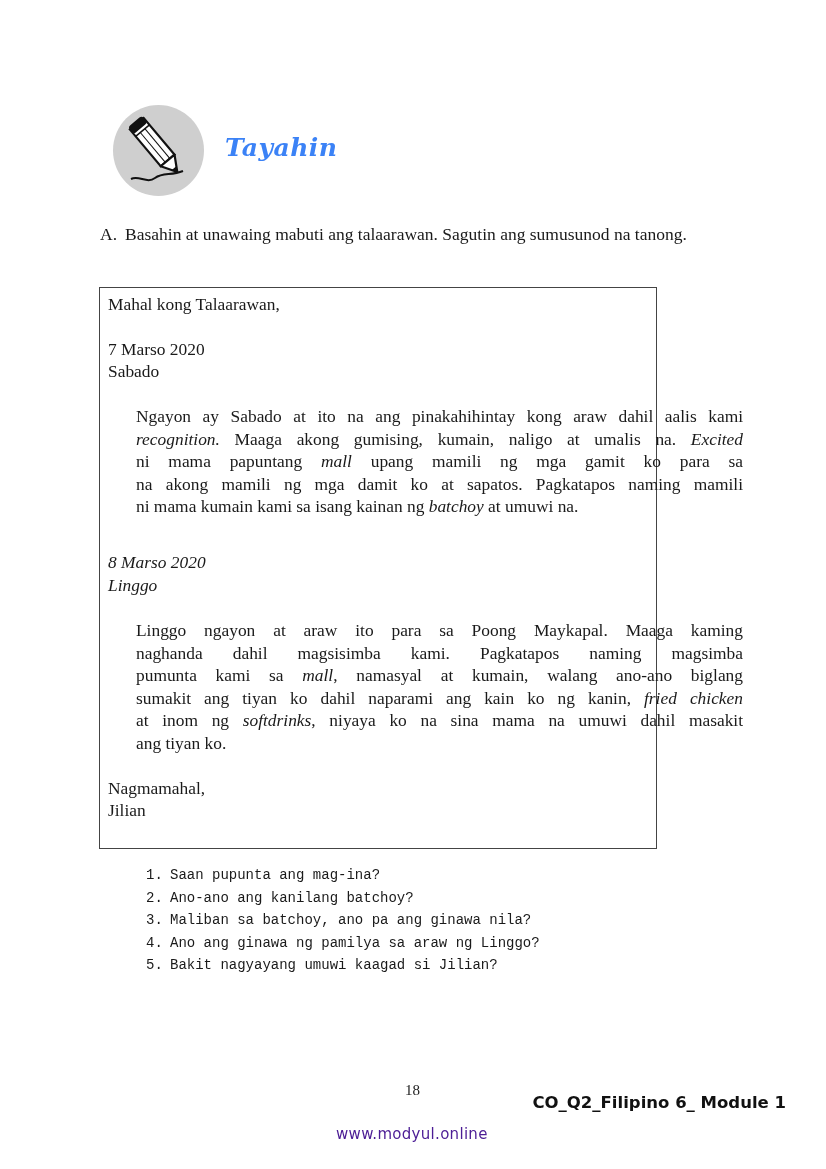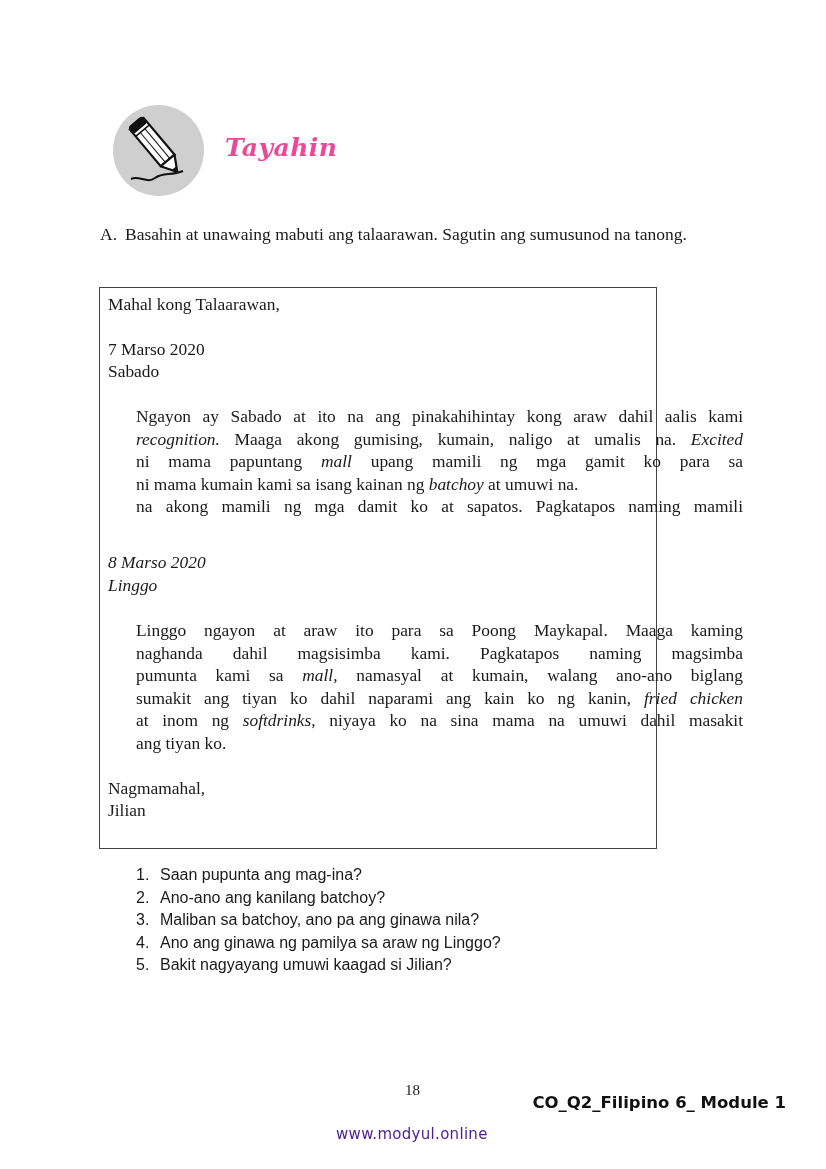--- a/index.html
+++ b/index.html
@@ -32,21 +32,21 @@
       height: 91px;
     }
     .section-title {
       position: absolute;
       left: 225px;
       top: 133px;
       font-family: "DejaVu Serif", "Liberation Serif", serif;
       font-weight: bold;
       font-style: italic;
       font-size: 25px;
-      color: #ec4899;
+      color: #3b82f6;
       letter-spacing: 0.5px;
     }
     .instruction {
       position: absolute;
       left: 100px;
       top: 222px;
       width: 632px;
       font-family: "Liberation Serif", "DejaVu Serif", serif;
       font-size: 17.5px;
       line-height: 24px;
@@ -91,27 +91,27 @@
       text-align-last: justify;
       white-space: nowrap;
       word-spacing: 0;
     }
     .diary-box .para .jl.last {
       text-align-last: left;
     }
     .italic { font-style: italic; }
     .questions {
       position: absolute;
-      left: 136px;
+      left: 146px;
       top: 864px;
       margin: 0;
       padding: 0;
       list-style: none;
-      font-family: Liberation Sans, sans-serif;
-      font-size: 16px;
+      font-family: Liberation Mono, monospace;
+      font-size: 14px;
       line-height: 22.6px;
     }
     .questions li {
       white-space: nowrap;
     }
     .questions .num {
       display: inline-block;
       width: 24px;
     }
     .page-number {
@@ -169,22 +169,22 @@
 
 <div class="diary-box">
   <div class="line" style="top:5px;">Mahal kong Talaarawan,</div>
 
   <div class="line" style="top:50px;">7 Marso 2020</div>
   <div class="line" style="top:72px;">Sabado</div>
   <div class="para" style="top:117px;">
       <span class="jl"><span>Ngayon ay Sabado at ito na ang pinakahihintay kong araw dahil aalis kami</span></span>
       <span class="jl"><span class="italic">recognition.</span><span> Maaga akong gumising, kumain, naligo at umalis na. </span><span class="italic">Excited</span></span>
       <span class="jl"><span>ni mama papuntang </span><span class="italic">mall</span><span> upang mamili ng mga gamit ko para sa</span></span>
+      <span class="jl"><span>na akong mamili ng mga damit ko at sapatos. Pagkatapos naming mamili</span></span>
       <span class="jl last"><span>ni mama kumain kami sa isang kainan ng </span><span class="italic">batchoy</span><span> at umuwi na.</span></span>
-      <span class="jl"><span>na akong mamili ng mga damit ko at sapatos. Pagkatapos naming mamili</span></span>
     </div>
 
   <div class="line italic" style="top:263px;">8 Marso 2020</div>
   <div class="line italic" style="top:286px;">Linggo</div>
   <div class="para" style="top:331px;">
       <span class="jl"><span>Linggo ngayon at araw ito para sa Poong Maykapal. Maaga kaming</span></span>
       <span class="jl"><span>naghanda dahil magsisimba kami. Pagkatapos naming magsimba</span></span>
       <span class="jl"><span>pumunta kami sa </span><span class="italic">mall</span><span>, namasyal at kumain, walang ano-ano biglang</span></span>
       <span class="jl"><span>sumakit ang tiyan ko dahil naparami ang kain ko ng kanin, </span><span class="italic">fried chicken</span></span>
       <span class="jl"><span>at inom ng </span><span class="italic">softdrinks</span><span>, niyaya ko na sina mama na umuwi dahil masakit</span></span>

